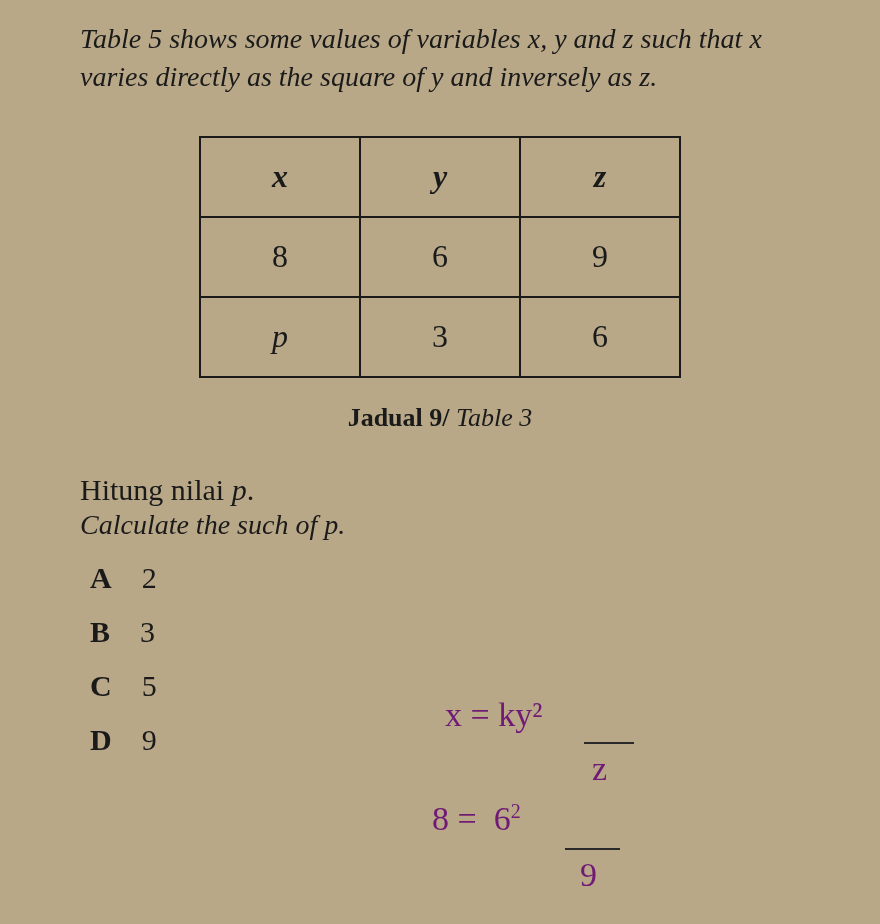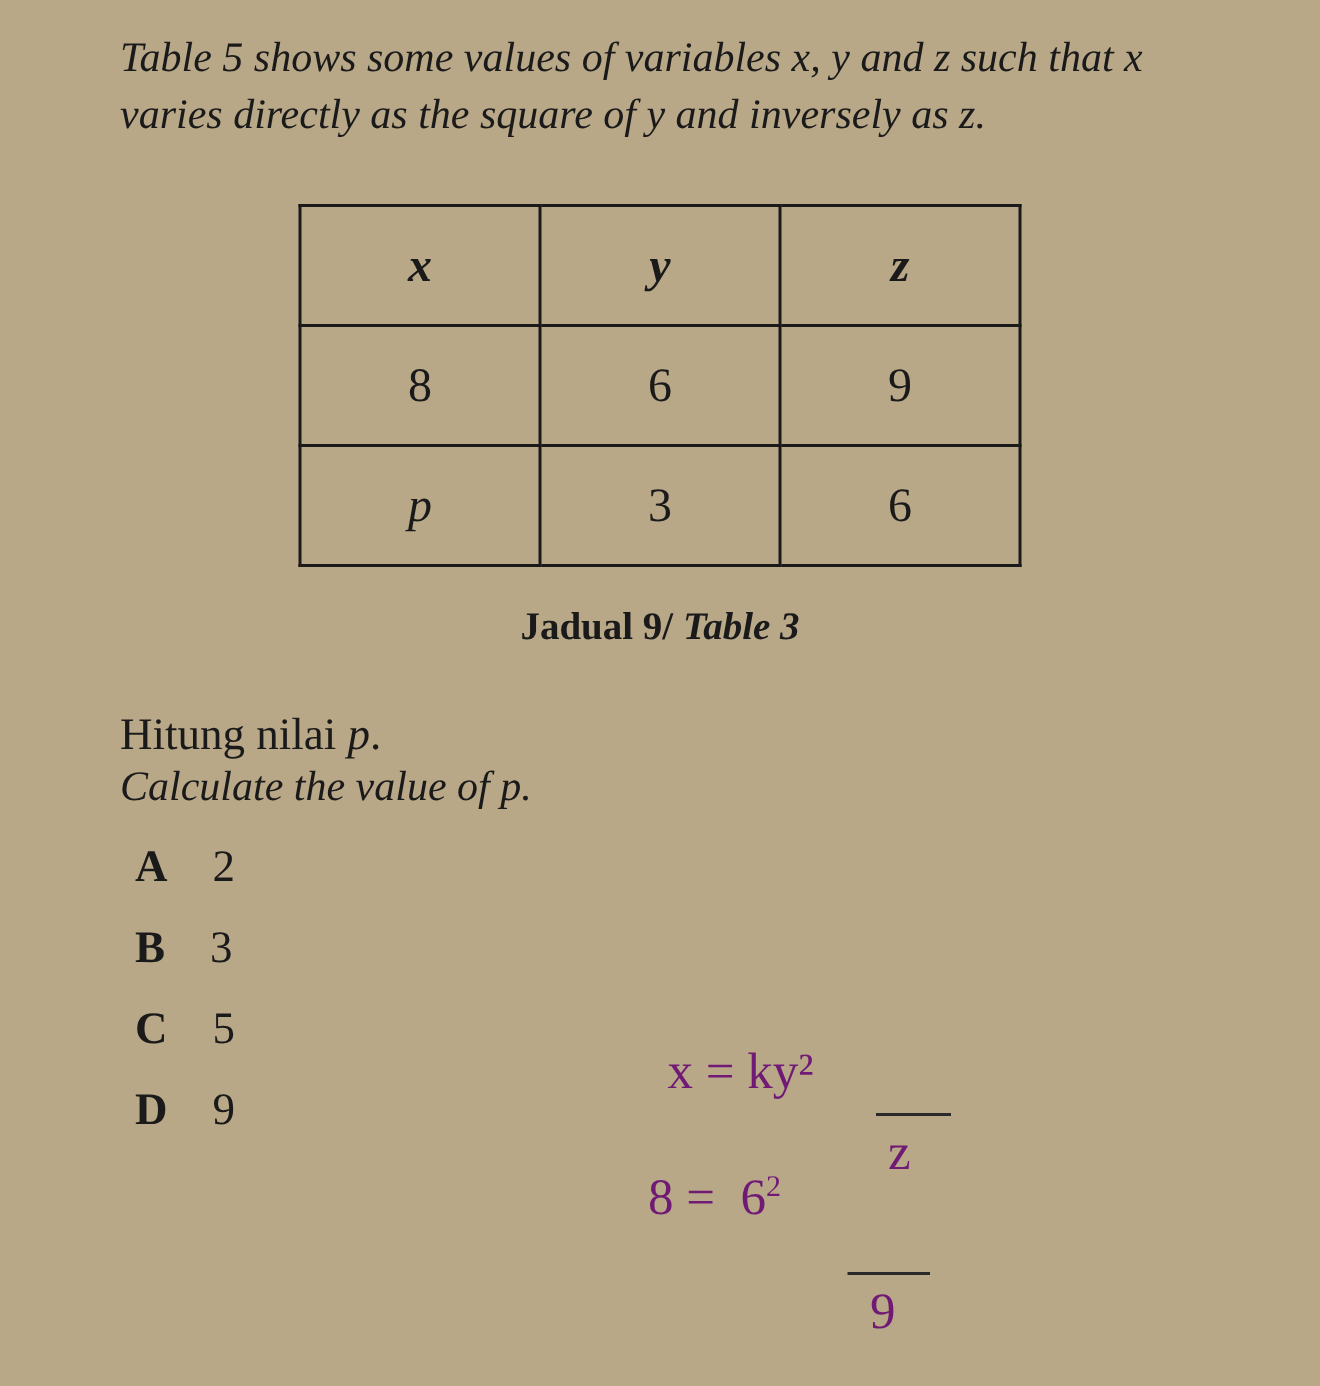--- a/index.html
+++ b/index.html
@@ -37,21 +37,21 @@
       vertical-align: middle;
     }
     .hdr { font-style: italic; font-weight: bold; }
     .var-p { font-style: italic; }
     .caption {
       text-align: center;
       font-size: 26px;
       font-weight: bold;
       margin: 25px 0 40px 0;
     }
-    .caption .italic { font-style: italic; font-weight: bold; text-align: right; }
+    .caption .italic { font-style: italic; font-weight: normal; text-align: right; }
     .q1 {
       font-size: 30px;
       margin-left: 20px;
       margin-bottom: 2px;
     }
     .q1 .ital { font-style: italic; }
     .q2 {
       font-size: 28px;
       font-style: italic;
       margin-left: 20px;
@@ -70,21 +70,21 @@
     .opt .val { font-weight: normal; }
     .handwrite {
       position: absolute;
       font-family: 'Comic Sans MS', cursive;
       color: #701a75;
       font-size: 34px;
     }
     .hw1 { top: 696px; left: 445px; }
     .hw1-line { position: absolute; top: 742px; left: 584px; width: 50px; height: 2px; background: #2a2a2a; }
     .hw1b { top: 750px; left: 592px; }
-    .hw2 { top: 780px; left: 432px; }
+    .hw2 { top: 800px; left: 432px; }
     .hw2-line { position: absolute; top: 848px; left: 565px; width: 55px; height: 2px; background: #2a2a2a; }
     .hw2b { top: 856px; left: 580px; }
     .sup { font-size: 20px; vertical-align: super; }
   </style>
 </head>
 <body>
 
 <div class="intro">Table 5 shows some values of variables x, y and z such that x varies directly as the square of y and inversely as z.</div>
 
 <div class="table-wrap">
@@ -110,21 +110,21 @@
 </div>
 
 <div class="caption">
   <span>Jadual 9/</span>
   <span class="italic">Table 3</span>
 </div>
 
 <div class="q1">
   <span>Hitung nilai </span><span class="ital">p</span><span>.</span>
 </div>
-<div class="q2">Calculate the value of p.</div>
+<div class="q2">Calculate the such of p.</div>
 
 <div class="options">
   <div class="opt">
     <span>A</span>
     <span class="val">2</span>
   </div>
   <div class="opt">
     <span>B</span>
     <span class="val">3</span>
   </div>

